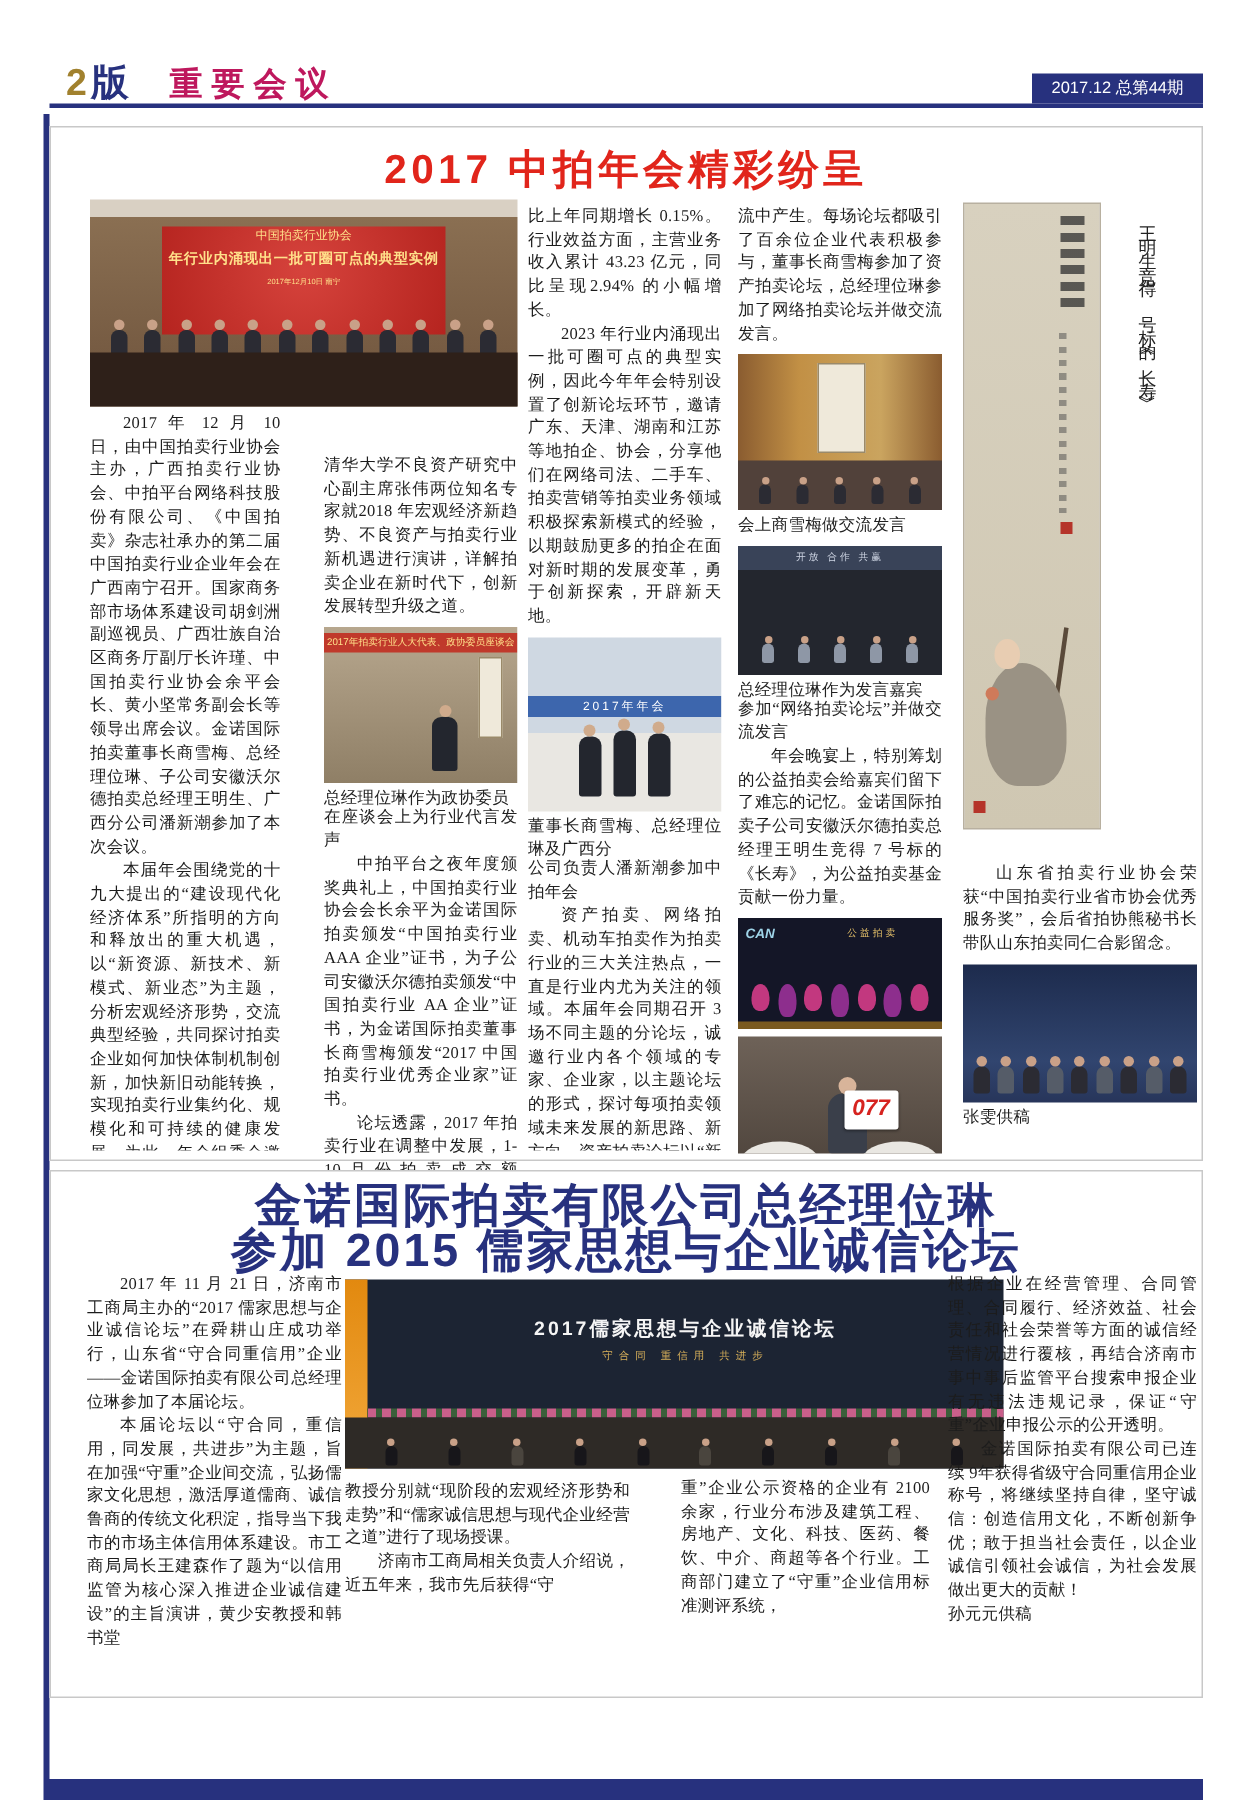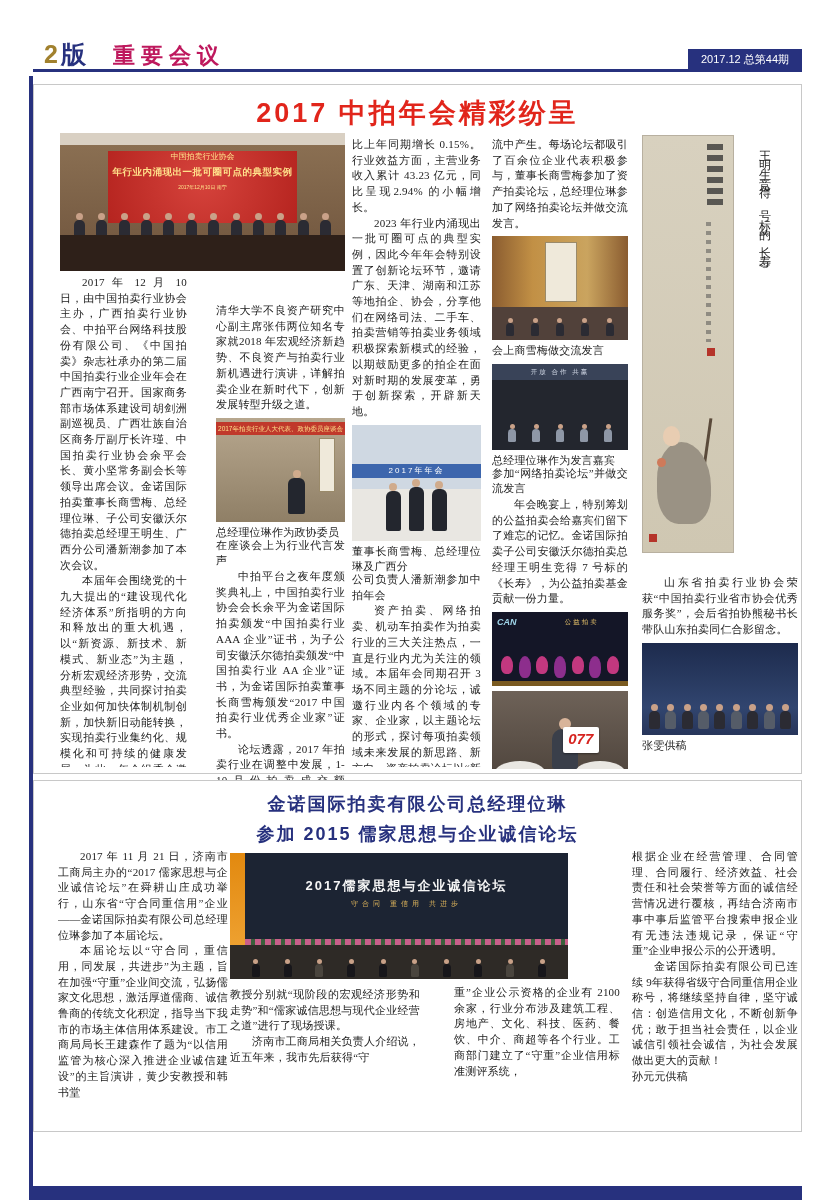--- a/index.html
+++ b/index.html
@@ -21,21 +21,21 @@
 
   
   .abox { position:absolute; border:1px solid #c8c8c8; background:#fff; box-sizing:border-box; }
   #a1 { left:33px; top:84px;  width:769px; height:690px; }
   #a2 { left:33px; top:780px; width:769px; height:352px; }
 
   .hl1 { position:absolute; top:10px; left:0; width:100%; text-align:center;
          font-family:"Liberation Sans",sans-serif; font-weight:bold; font-size:27px;
          letter-spacing:3px; color:#e1251b; margin:0; }
   .hl2 { position:absolute; top:8px; left:0; width:100%; text-align:center;
-         font-family:"Liberation Sans",sans-serif; font-weight:bold; font-size:18px;
+         font-family:"Liberation Sans",sans-serif; font-weight:bold; font-size:31px;
          line-height:30px; letter-spacing:2px; color:#27317e; margin:0; }
 
   
   .col { position:absolute; overflow:hidden; }
   .col p { margin:0; font-size:11px; line-height:15.7px; text-align:justify; letter-spacing:.2px; }
   .col p.ind { text-indent:2em; }
   .cap { margin:3px 0 4px; font-size:9.5px; line-height:13px; text-align:center; color:#222; }
   .byline { text-align:right; font-size:11px; margin-top:10px; padding-right:2px; }
 
   
@@ -102,21 +102,21 @@
             background:repeating-linear-gradient(#4a4a4a 0 4px, transparent 4px 9px); opacity:.5; }
   .seal { position:absolute; width:8px; height:8px; background:#b5342a; }
   .oldman { position:absolute; left:12px; bottom:28px; width:58px; height:100px; }
   .robe { position:absolute; bottom:0; left:2px; width:54px; height:82px; background:#9a9284; border-radius:45% 55% 35% 40%; }
   .head { position:absolute; top:2px; left:8px; width:17px; height:20px; background:#e8cdb2; border-radius:50% 50% 45% 45%; }
   .staff { position:absolute; right:6px; top:-6px; width:3px; height:78px; background:#5a4a3a; transform:rotate(8deg); }
   .peach { position:absolute; left:2px; top:34px; width:9px; height:9px; border-radius:50%; background:#cf7a5a; }
   .vcap { writing-mode:vertical-rl; font-size:12px; letter-spacing:9px; margin-left:22px; padding-top:6px; color:#222; }
 
   
-  .ph-stage { position:absolute; left:196px; top:72px; width:338px; height:126px; background:#1c2433; }
+  .ph-stage { position:absolute; left:196px; top:72px; width:439px; height:126px; background:#1c2433; }
   .ph-stage .orange { position:absolute; left:0; top:0; bottom:0; width:15px; background:linear-gradient(#e2890f,#f2a93c); }
   .ph-stage .bt1 { position:absolute; top:24px; left:15px; right:0; text-align:center; color:#f5f5f5;
                    font:bold 13px "Liberation Sans",sans-serif; letter-spacing:2px; }
   .ph-stage .bt2 { position:absolute; top:46px; left:15px; right:0; text-align:center; color:#d8b05a;
                    font:7px "Liberation Sans",sans-serif; letter-spacing:4px; }
   .ph-stage .flowers { position:absolute; bottom:34px; left:15px; right:0; height:6px;
                        background:repeating-linear-gradient(90deg,#c95f8a 0 6px,#3a5f3a 6px 10px); }
   .ph-stage .aud { position:absolute; bottom:0; left:0; right:0; height:34px; background:#2e2a26; }
   .ph-stage .crowd { bottom:2px; height:18px; padding:0 10px; }
   .ph-stage .crowd i { background:#17161a; } .ph-stage .crowd i:nth-child(3n) { background:#4a453e; }

